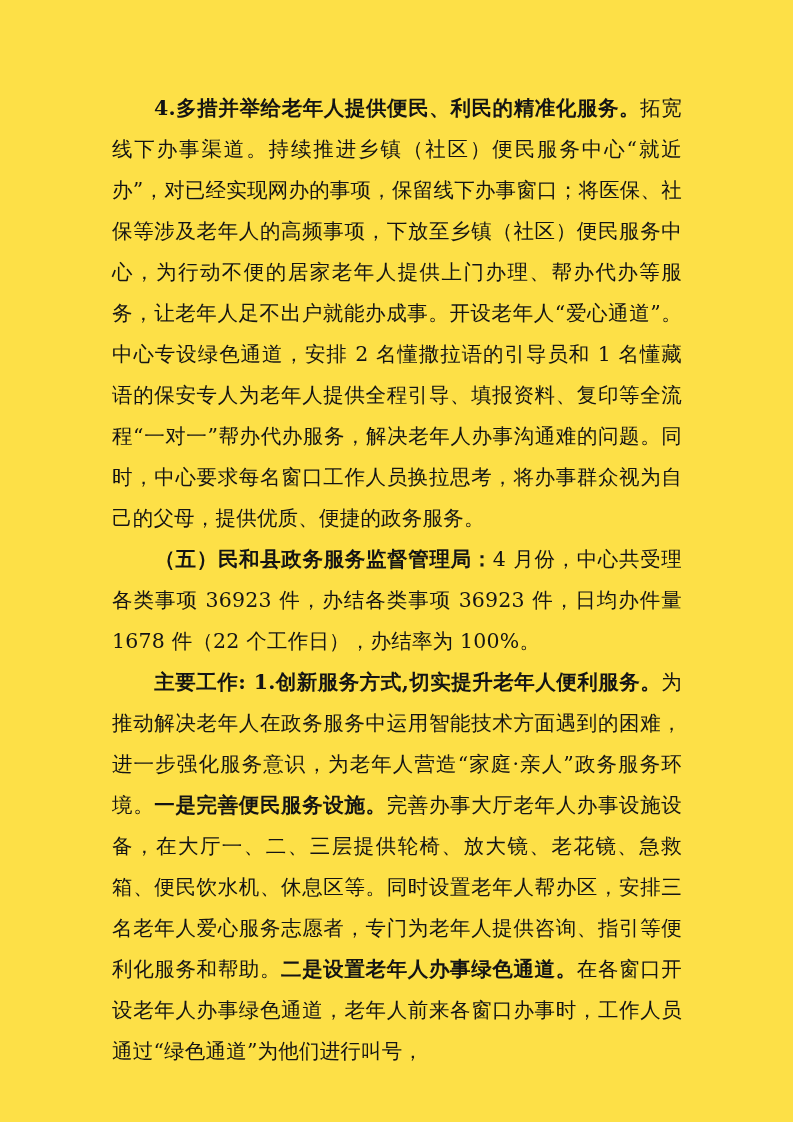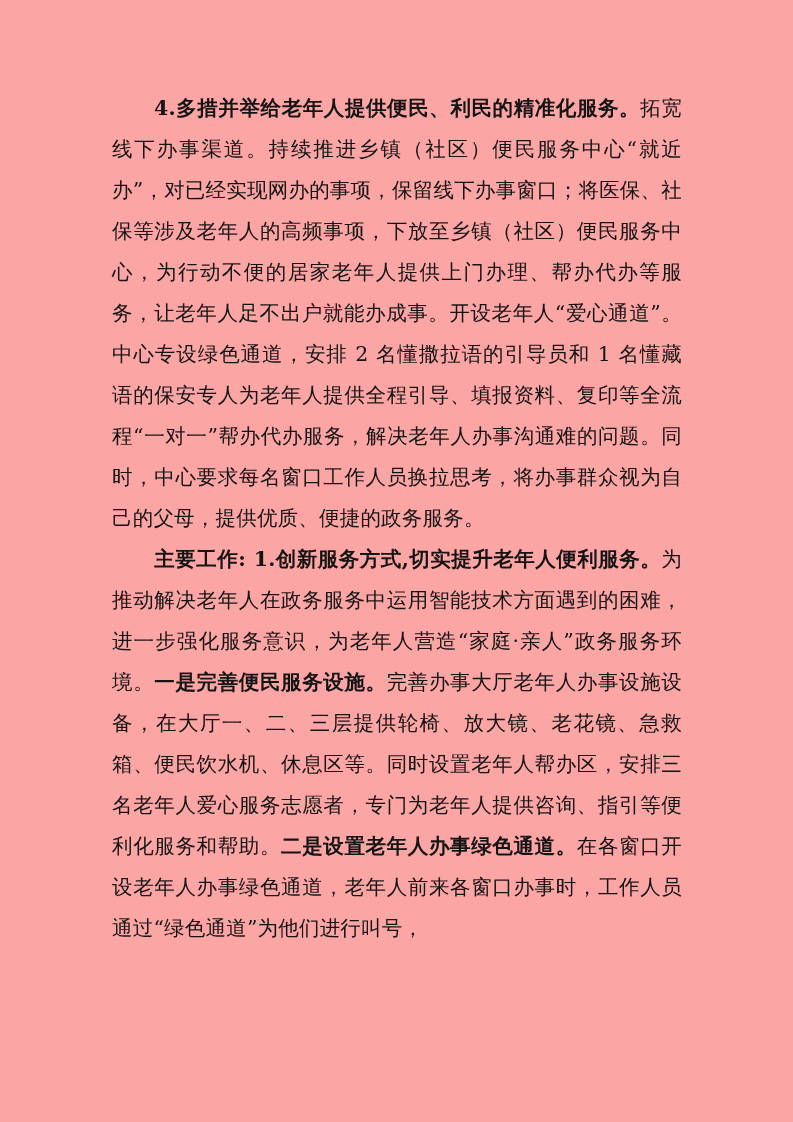--- a/index.html
+++ b/index.html
@@ -14,21 +14,21 @@
     color: #1a1a1a;
     position: relative;
     overflow: hidden;
   }
   .page {
     position: absolute;
     left: 0;
     top: 0;
     width: 793px;
     height: 1122px;
-    background: #fca5a5;
+    background: #fde047;
   }
   .content {
     position: absolute;
     left: 112px;
     top: 88px;
     width: 570px;
   }
   p.para {
     margin: 0 0 0 0;
     font-size: 20.5px;
@@ -49,15 +49,16 @@
   .normal {
     font-weight: normal;
   }
 </style>
 </head>
 <body>
 
 <div class="page">
   <div class="content">
     <p class="para" id="p1"><span class="indent"></span><span class="b">4.多措并举给老年人提供便民、利民的精准化服务。</span><span class="normal">拓宽线下办事渠道。持续推进乡镇（社区）便民服务中心“就近办”，对已经实现网办的事项，保留线下办事窗口；将医保、社保等涉及老年人的高频事项，下放至乡镇（社区）便民服务中心，为行动不便的居家老年人提供上门办理、帮办代办等服务，让老年人足不出户就能办成事。开设老年人“爱心通道”。中心专设绿色通道，安排 2 名懂撒拉语的引导员和 1 名懂藏语的保安专人为老年人提供全程引导、填报资料、复印等全流程“一对一”帮办代办服务，解决老年人办事沟通难的问题。同时，中心要求每名窗口工作人员换拉思考，将办事群众视为自己的父母，提供优质、便捷的政务服务。</span></p>
+    <p class="para" id="p2"><span class="indent"></span><span class="b">（五）民和县政务服务监督管理局：</span><span class="normal">4 月份，中心共受理各类事项 36923 件，办结各类事项 36923 件，日均办件量 1678 件（22 个工作日），办结率为 100%。</span></p>
     <p class="para" id="p3"><span class="indent"></span><span class="b">主要工作: 1.创新服务方式,切实提升老年人便利服务。</span><span class="normal">为推动解决老年人在政务服务中运用智能技术方面遇到的困难，进一步强化服务意识，为老年人营造“家庭·亲人”政务服务环境。</span><span class="b">一是完善便民服务设施。</span><span class="normal">完善办事大厅老年人办事设施设备，在大厅一、二、三层提供轮椅、放大镜、老花镜、急救箱、便民饮水机、休息区等。同时设置老年人帮办区，安排三名老年人爱心服务志愿者，专门为老年人提供咨询、指引等便利化服务和帮助。</span><span class="b">二是设置老年人办事绿色通道。</span><span class="normal">在各窗口开设老年人办事绿色通道，老年人前来各窗口办事时，工作人员通过“绿色通道”为他们进行叫号，</span></p>
   </div>
 </div>
 
 </body></html>

